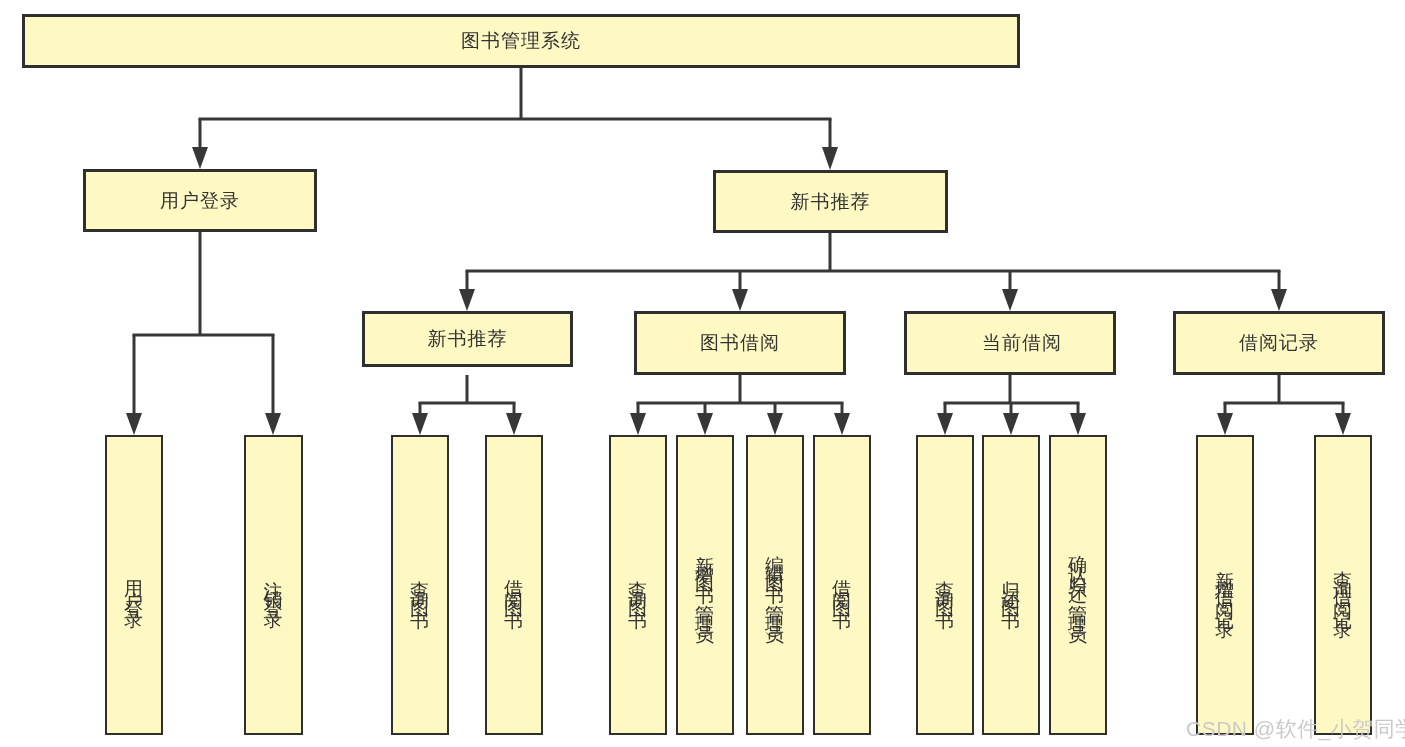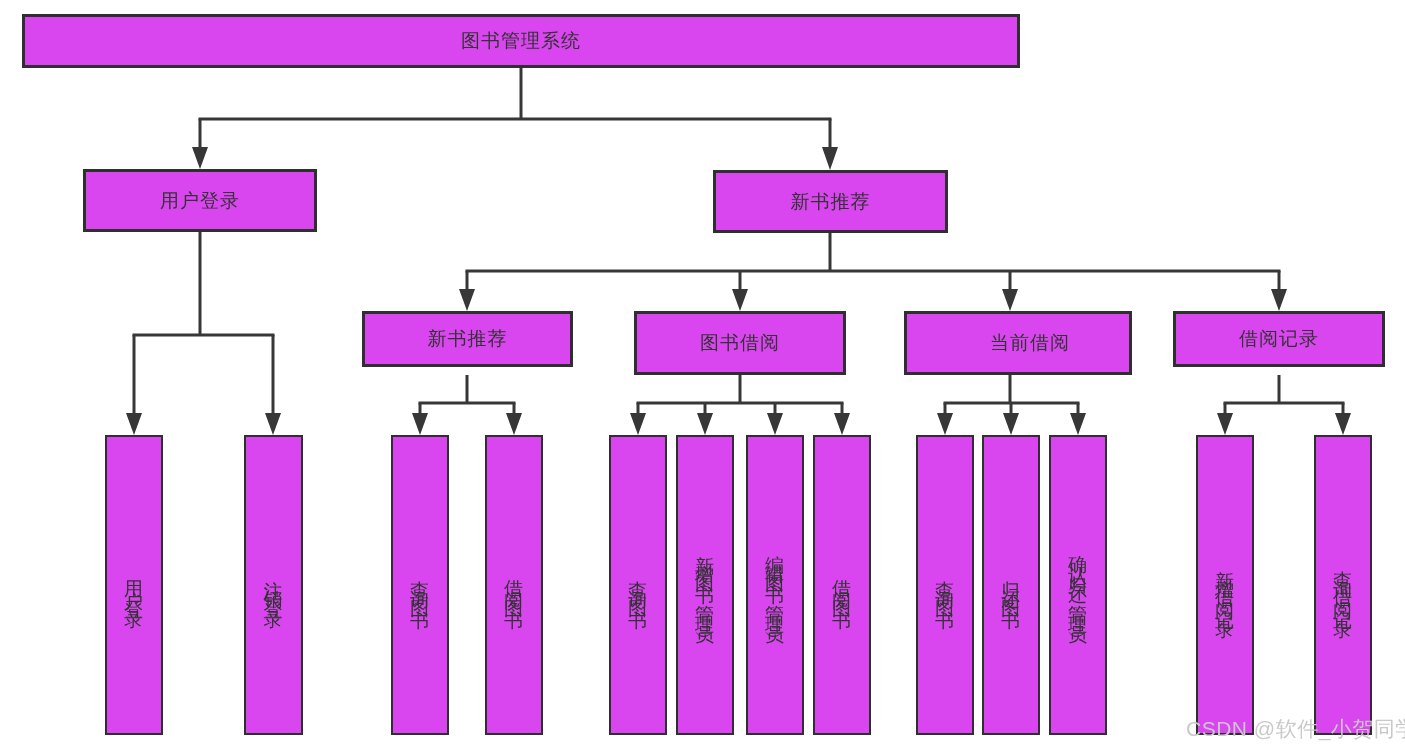--- a/index.html
+++ b/index.html
@@ -11,21 +11,21 @@
   }
   html,body{margin:0;padding:0;background:var(--bg);}
   #canvas{
     position:relative;width:1405px;height:747px;background:var(--bg);
     font-family:"Liberation Sans","DejaVu Sans",sans-serif;overflow:hidden;
   }
   #connector-svg{position:absolute;left:0;top:0;width:1405px;height:747px;}
   #connector-svg line{stroke:var(--line);stroke-width:3;}
   #connector-svg polygon{fill:var(--line);}
   .box{
-    position:absolute;box-sizing:border-box;background:#d946ef;
+    position:absolute;box-sizing:border-box;background:#fef9c3;
     border:3px solid var(--border);
     display:flex;align-items:center;justify-content:center;
     color:var(--text);font-size:19px;letter-spacing:1px;
   }
   .leaf{border-width:2px;}
   .leaf .vtext{
     writing-mode:vertical-rl;text-orientation:mixed;
     letter-spacing:10px;line-height:1;font-size:19px;color:var(--text);
   }
   .watermark{
@@ -125,24 +125,24 @@
   <div class="box" style="left:713px;top:170px;width:235px;height:63px;">
     <span>新书推荐</span>
   </div>
 
   <div class="box" style="left:362px;top:311px;width:211px;height:56px;">
     <span>新书推荐</span>
   </div>
   <div class="box" style="left:634px;top:311px;width:212px;height:64px;">
     <span>图书借阅</span>
   </div>
-  <div class="box" style="left:904px;top:311px;width:228px;height:64px;padding-left:24px;">
+  <div class="box" style="left:904px;top:311px;width:212px;height:64px;padding-left:24px;">
     <span>当前借阅</span>
   </div>
-  <div class="box" style="left:1173px;top:311px;width:212px;height:56px;">
+  <div class="box" style="left:1173px;top:311px;width:212px;height:64px;">
     <span>借阅记录</span>
   </div>
 
   <div class="box leaf" style="left:105px;top:435px;width:58px;height:300px;">
     <span class="vtext">用户登录</span>
   </div>
   <div class="box leaf" style="left:244px;top:435px;width:59px;height:300px;">
     <span class="vtext">注销登录</span>
   </div>
 

